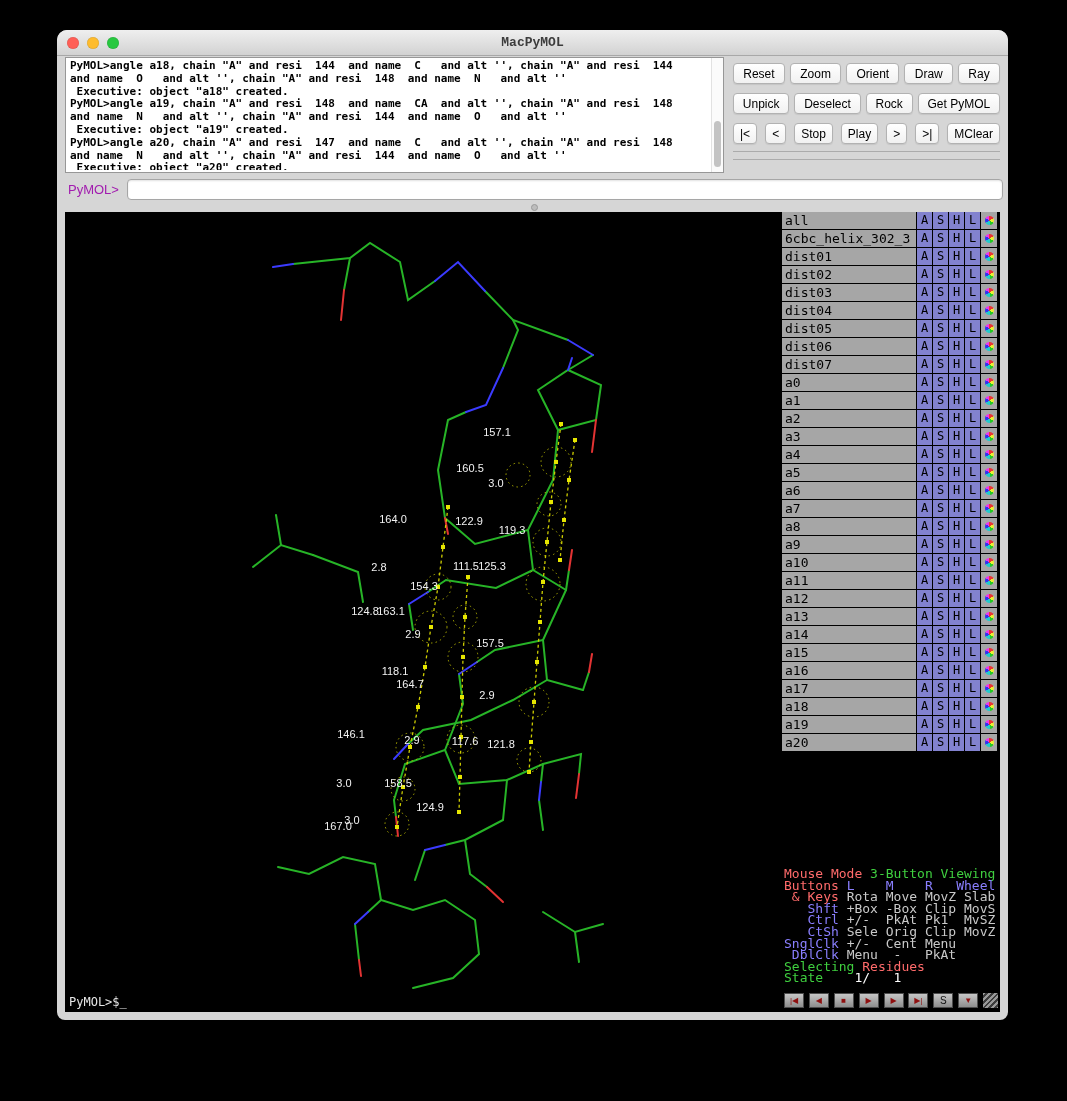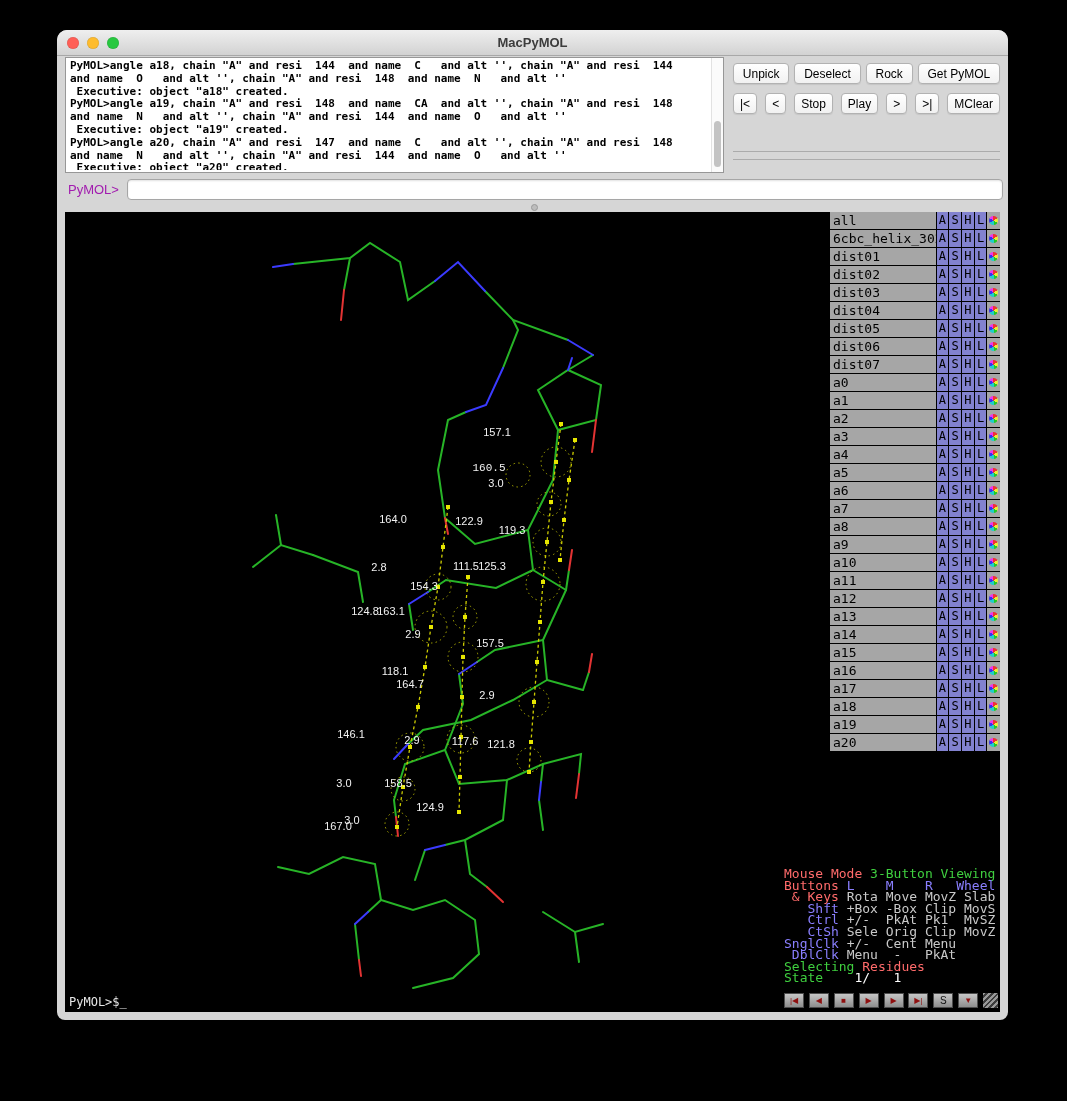--- a/index.html
+++ b/index.html
@@ -6,21 +6,21 @@
   html,body { background:#000; }
   .screen { position:relative; width:1067px; height:1101px; background:#000; overflow:hidden;
             font-family:"Liberation Sans", sans-serif; }
 
   
   .window { position:absolute; left:57px; top:30px; width:951px; height:990px;
             background:#d6d6d6; border-radius:10px 10px 8px 8px;
             box-shadow:0 22px 60px rgba(0,0,0,.65), 0 0 0 1px rgba(0,0,0,.4); }
   .titlebar { position:absolute; left:0; top:0; right:0; height:26px;
               background:linear-gradient(#efefef,#d2d2d2); border-bottom:1px solid #a8a8a8;
-              border-radius:10px 10px 0 0; }
+              border-radius:10px 10px 0 0;font-family:Liberation Mono, monospace; }
   .lights { position:absolute; left:10px; top:7px; display:flex; gap:8px; }
   .light { width:12px; height:12px; border-radius:50%; box-shadow:inset 0 0 1px rgba(0,0,0,.35); }
   .light.red{ background:#ff5f57; } .light.yellow{ background:#febc2e; } .light.green{ background:#28c840; }
   .title { text-align:center; line-height:26px; font-size:13px; font-weight:bold; color:#3c3c3c; }
 
   
   .console { position:absolute; left:8px; top:27px; width:659px; height:116px;
              background:#fff; border:1px solid #979797; }
   .console-log { position:absolute; left:4px; top:2px; right:14px; bottom:2px;
                  font:bold 11px/12.8px "DejaVu Sans Mono", monospace; color:#000;
@@ -48,21 +48,21 @@
                   border-radius:50%; background:#bdbdbd; border:1px solid #9a9a9a; }
 
   
   .main { position:absolute; left:8px; top:182px; width:935px; height:800px; background:#000; display:flex; }
   .viewport { position:relative; width:717px; height:800px; background:#000; overflow:hidden;padding-left:48px; }
   .mlabel { position:absolute; transform:translate(-50%,-50%); font-size:11px; color:#f2f2f2; white-space:nowrap; }
   .vp-cli { position:absolute; left:4px; bottom:3px; font:12px "DejaVu Sans Mono", monospace; color:#e6e6e6; }
 
   
   .sidebar { position:relative; width:218px; height:800px; background:#000; }
-  .obj-row { display:flex; height:17px; margin-bottom:1px; font:13px/17px "DejaVu Sans Mono", monospace; color:#000;margin-left:48px; }
+  .obj-row { display:flex; height:17px; margin-bottom:1px; font:13px/17px "DejaVu Sans Mono", monospace; color:#000; }
   .obj-name { width:134px; background:#a6a6a6; padding-left:3px; margin-right:1px; overflow:hidden; white-space:nowrap; cursor:default; }
   .obj-btn { width:15px; margin-right:1px; background:#8282cf; text-align:center; font-size:12px; cursor:default; }
   .obj-color { width:16px; background:#a6a6a6; display:flex; align-items:center; justify-content:center; }
   .wheel { width:9px; height:9px; border-radius:50%;
            background:conic-gradient(#e33 0 17%, #ee3 17% 34%, #2c2 34% 50%, #2cc 50% 67%, #33e 67% 84%, #e3e 84% 100%); }
 
   .mouse-panel { position:absolute; left:2px; top:656px; font:13px/11.6px "DejaVu Sans Mono", monospace; white-space:pre; }
 
   .playbar { position:absolute; left:2px; right:2px; top:780px; height:17px; display:flex;
              gap:3px; align-items:center; justify-content:space-between; }
@@ -89,20 +89,27 @@
     </div>
 
     <div class="console">
       <div class="console-log"><div>PyMOL&gt;angle a18, chain "A" and resi  144  and name  C   and alt '', chain "A" and resi  144</div><div>and name  O   and alt '', chain "A" and resi  148  and name  N   and alt ''</div><div> Executive: object "a18" created.</div><div>PyMOL&gt;angle a19, chain "A" and resi  148  and name  CA  and alt '', chain "A" and resi  148</div><div>and name  N   and alt '', chain "A" and resi  144  and name  O   and alt ''</div><div> Executive: object "a19" created.</div><div>PyMOL&gt;angle a20, chain "A" and resi  147  and name  C   and alt '', chain "A" and resi  148</div><div>and name  N   and alt '', chain "A" and resi  144  and name  O   and alt ''</div><div> Executive: object "a20" created.</div></div>
       <div class="scrollbar">
         <div class="thumb"></div>
       </div>
     </div>
 
     <div class="toolbar">
+      <div class="trow">
+          <button class="macbtn">Reset</button>
+          <button class="macbtn">Zoom</button>
+          <button class="macbtn">Orient</button>
+          <button class="macbtn">Draw</button>
+          <button class="macbtn">Ray</button>
+        </div>
       <div class="trow">
           <button class="macbtn">Unpick</button>
           <button class="macbtn">Deselect</button>
           <button class="macbtn">Rock</button>
           <button class="macbtn">Get PyMOL</button>
         </div>
       <div class="trow small">
           <button class="macbtn">|&lt;</button>
           <button class="macbtn">&lt;</button>
           <button class="macbtn">Stop</button>
@@ -204,21 +211,21 @@
             <circle cx="348" cy="527" r="14"></circle>
             <circle cx="297" cy="535" r="14"></circle>
             <circle cx="290" cy="577" r="12"></circle>
             <circle cx="421" cy="490" r="15"></circle>
             <circle cx="284" cy="612" r="12"></circle>
             <circle cx="416" cy="548" r="12"></circle>
           </g>
         </svg>
         <div>
             <span class="mlabel" style="left: 432px; top: 220px;">157.1</span>
-            <span class="mlabel" style="left: 424px; top: 256px; font-family: Liberation Mono, monospace;">160.5</span>
+            <span class="mlabel" style="left: 405px; top: 256px;">160.5</span>
             <span class="mlabel" style="left: 431px; top: 271px;">3.0</span>
             <span class="mlabel" style="left: 328px; top: 307px;">164.0</span>
             <span class="mlabel" style="left: 404px; top: 309px;">122.9</span>
             <span class="mlabel" style="left: 447px; top: 318px;">119.3</span>
             <span class="mlabel" style="left: 314px; top: 355px;">2.8</span>
             <span class="mlabel" style="left: 401px; top: 354px;">111.5</span>
             <span class="mlabel" style="left: 427px; top: 354px;">125.3</span>
             <span class="mlabel" style="left: 359px; top: 374px;">154.3</span>
             <span class="mlabel" style="left: 300px; top: 399px;">124.8</span>
             <span class="mlabel" style="left: 326px; top: 399px;">163.1</span>

